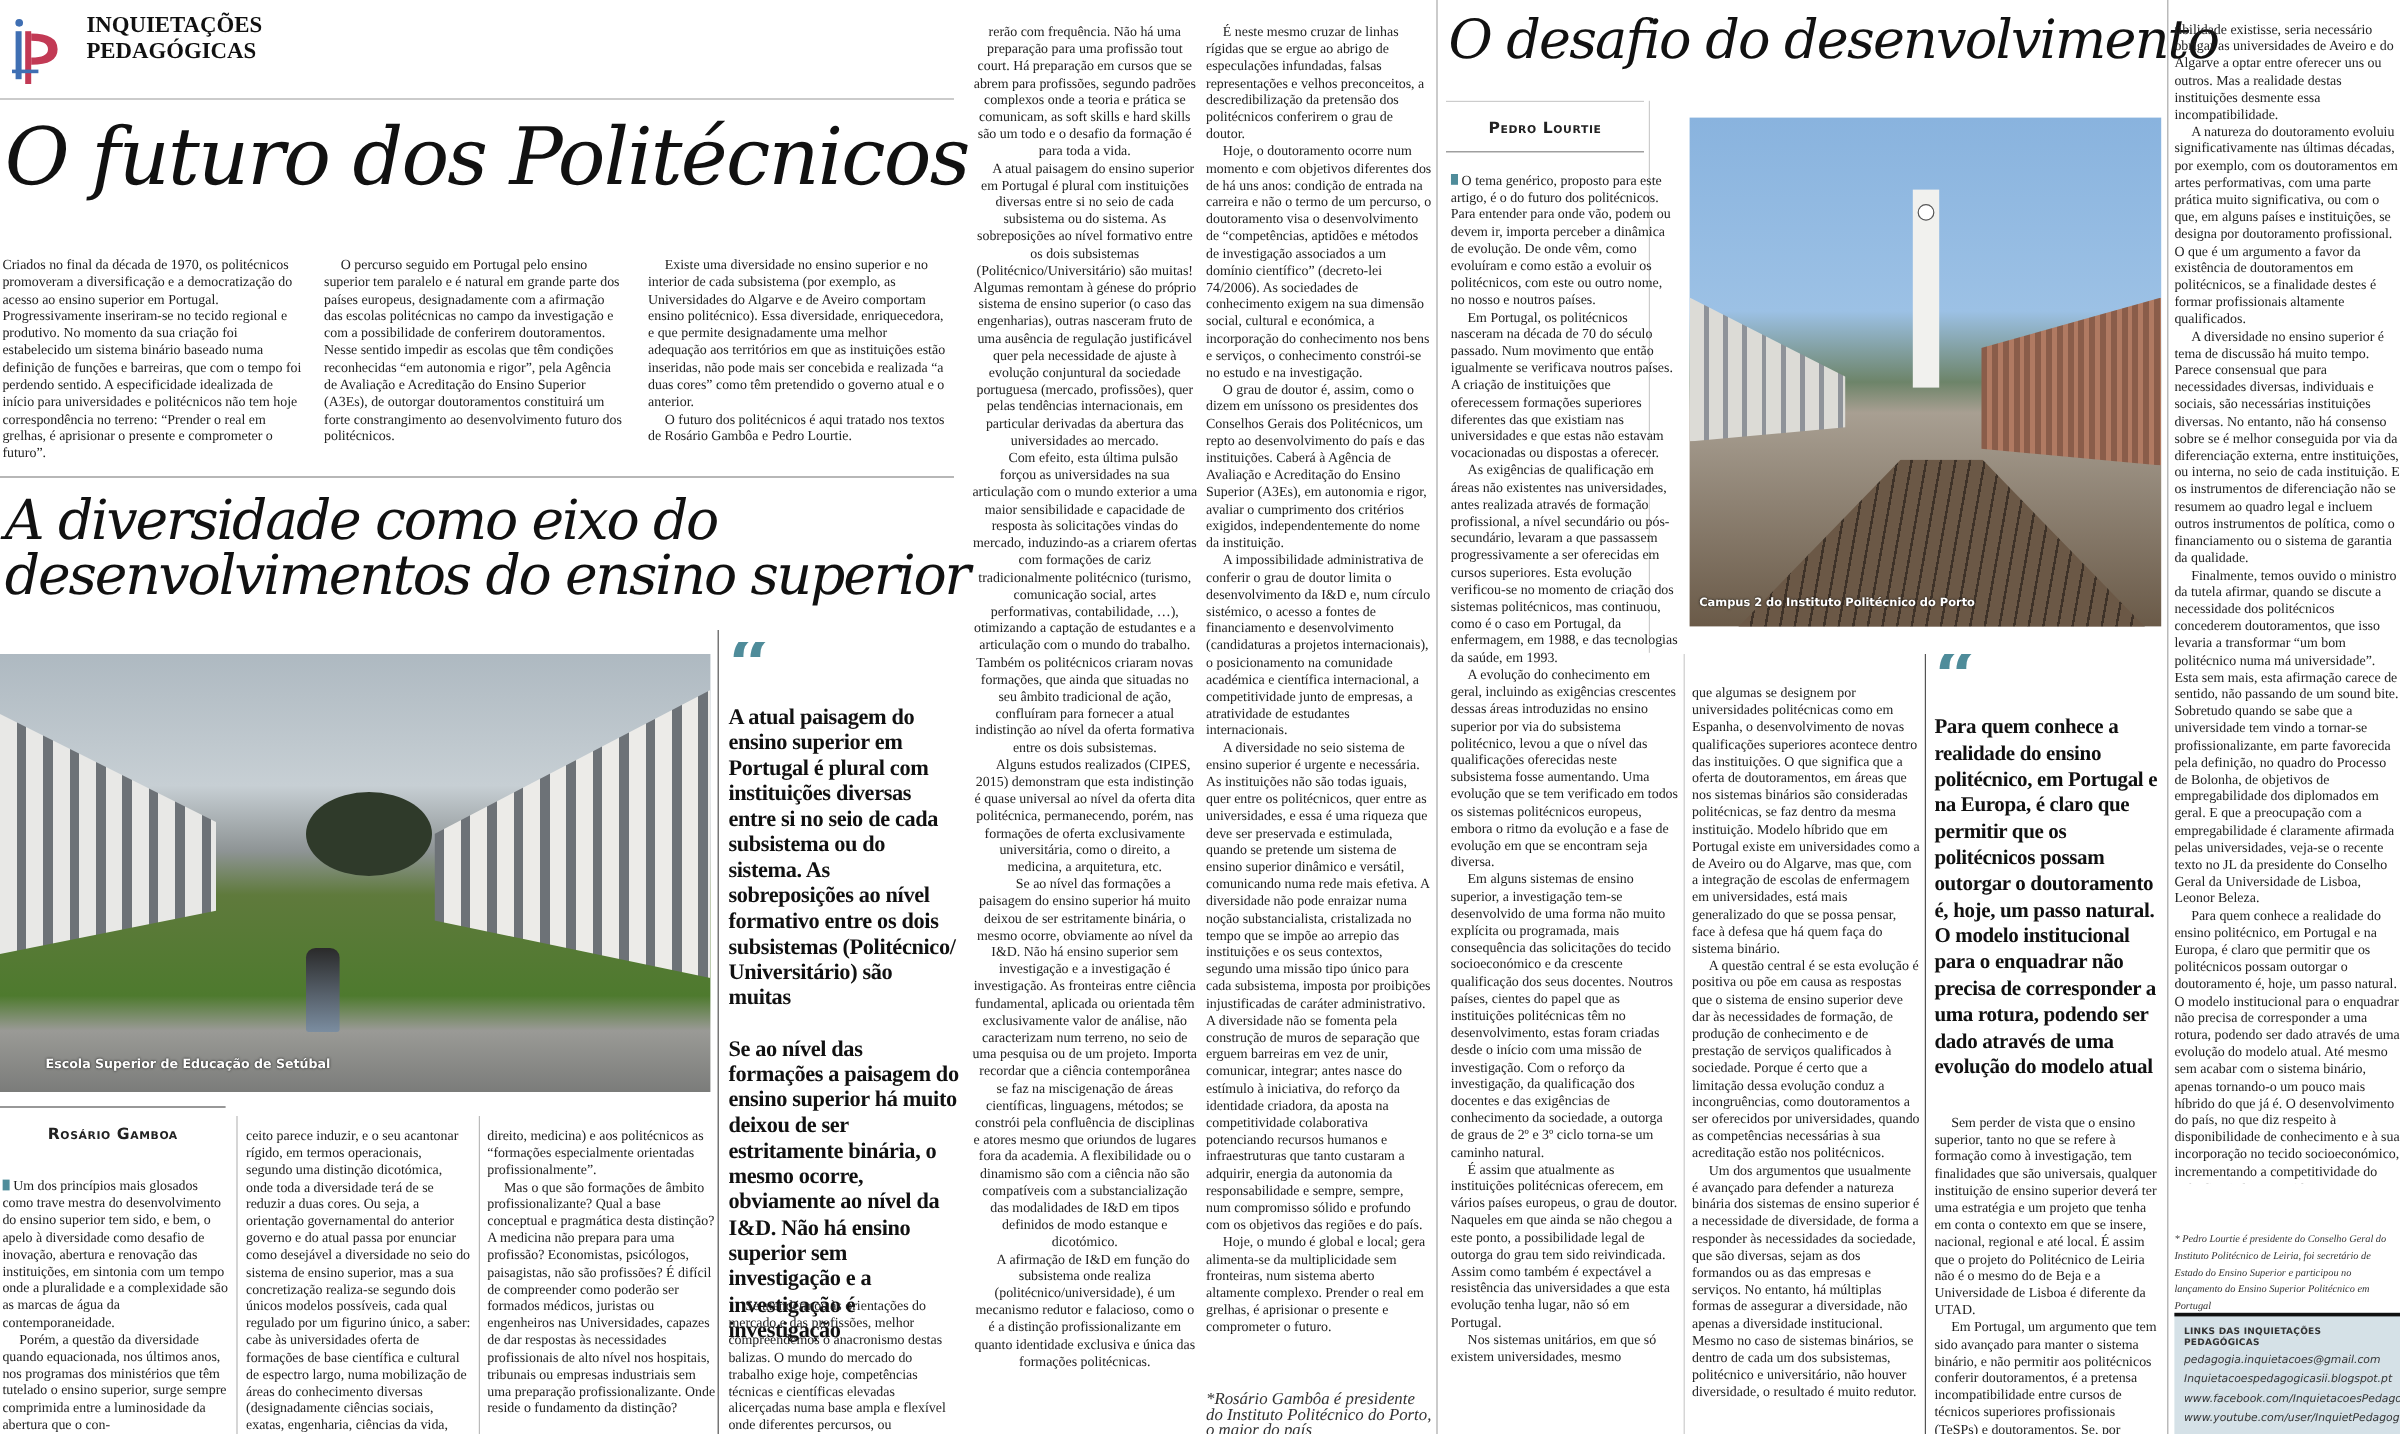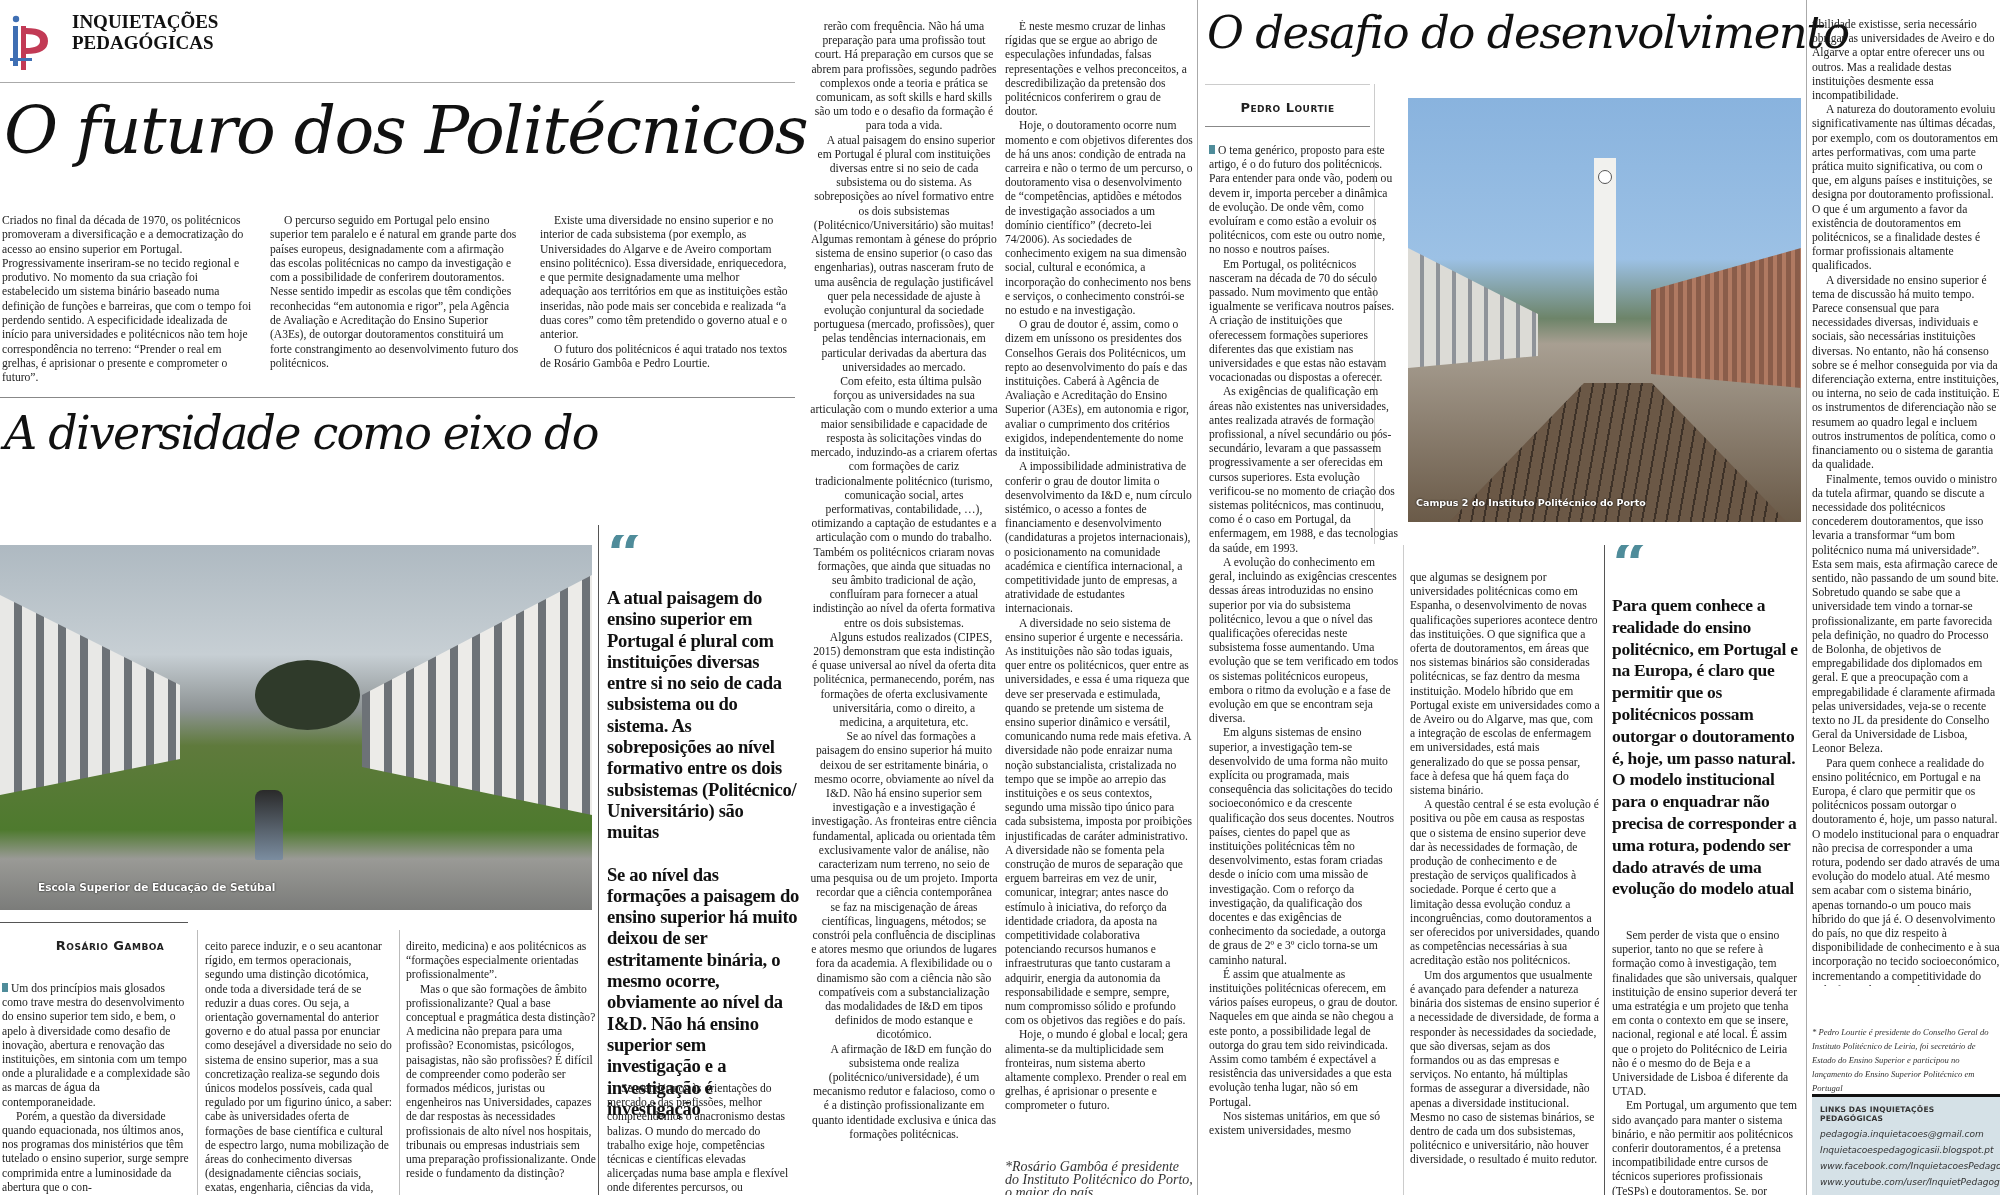--- a/index.html
+++ b/index.html
@@ -52,39 +52,40 @@
   <p>O percurso seguido em Portugal pelo ensino superior tem paralelo e é natural em grande parte dos países europeus, designadamente com a afirmação das escolas politécnicas no campo da investigação e com a possibilidade de conferirem doutoramentos. Nesse sentido impedir as escolas que têm condições reconhecidas “em autonomia e rigor”, pela Agência de Avaliação e Acreditação do Ensino Superior (A3Es), de outorgar doutoramentos constituirá um forte constrangimento ao desenvolvimento futuro dos politécnicos.</p>
 </div>
 <div class="abs lede" style="left:540px;top:214px;width:250px;height:170px;">
   <p>Existe uma diversidade no ensino superior e no interior de cada subsistema (por exemplo, as Universidades do Algarve e de Aveiro comportam ensino politécnico). Essa diversidade, enriquecedora, e que permite designadamente uma melhor adequação aos territórios em que as instituições estão inseridas, não pode mais ser concebida e realizada “a duas cores” como têm pretendido o governo atual e o anterior.</p>
   <p>O futuro dos politécnicos é aqui tratado nos textos de Rosário Gambôa e Pedro Lourtie.</p>
 </div>
 <div class="hrule" style="left:0;top:397px;width:795px;background:#888"></div>
 
 <h2 class="abs headline" style="left:4px;top:410px;font-size:46px;line-height:46px;letter-spacing:-1.8px;">
   <span style="display:block">A diversidade como eixo do</span>
+  <span style="display:block">desenvolvimentos do ensino superior</span>
 </h2>
 
 <div class="abs" style="left:0;top:545px;width:592px;height:365px;overflow:hidden;background:linear-gradient(180deg,#aeb9c1 0%,#c7cfd4 30%,#8e9495 45%,#5f7a3c 55%,#4e7a2e 78%,#9a9a96 86%,#7b7c7a 100%);">
   <div style="position:absolute;left:0;top:50px;width:180px;height:200px;background:repeating-linear-gradient(90deg,#e8e8e6 0 14px,#6d7277 14px 22px);clip-path:polygon(0 0,100% 45%,100% 82%,0 100%);"></div>
   <div style="position:absolute;right:0;top:30px;width:230px;height:240px;background:repeating-linear-gradient(90deg,#6d7277 0 8px,#ecebe8 8px 22px);clip-path:polygon(0 50%,100% 0,100% 100%,0 80%);"></div>
   <div style="position:absolute;left:255px;top:115px;width:105px;height:70px;border-radius:50%;background:#2f3a2a;"></div>
   <div style="position:absolute;left:255px;top:245px;width:28px;height:70px;background:linear-gradient(#2a2a2a,#7b8da0);border-radius:8px 8px 2px 2px;"></div>
   <div class="caption abs" style="left:16px;bottom:17px;padding-left:22px;">Escola Superior de Educação de Setúbal</div>
 </div>
 
 <div class="vrule" style="left:598px;top:525px;height:670px;background:#555"></div>
 <div class="abs" style="left:607px;top:535px;width:192px;">
   <div class="pq-mark">“</div>
   <div class="pq-text" style="margin-top:12px">A atual paisagem do ensino superior em Portugal é plural com instituições diversas entre si no seio de cada subsistema ou do sistema. As sobreposições ao nível formativo entre os dois subsistemas (Politécnico/ Universitário) são muitas</div>
   <div class="pq-text" style="margin-top:21px">Se ao nível das formações a paisagem do ensino superior há muito deixou de ser estritamente binária, o mesmo ocorre, obviamente ao nível da I&amp;D. Não há ensino superior sem investigação e a investigação é investigação</div>
 </div>
 
 <div class="hrule" style="left:0;top:922px;width:188px;background:#555"></div>
-<div class="abs byline" style="left:16px;top:938px;width:188px;text-align:center;">Rosário Gamboa</div>
+<div class="abs byline" style="left:0;top:938px;width:188px;text-align:center;">Rosário Gamboa</div>
 
 <div class="abs body-text" style="left:2px;top:982px;width:188px;height:213px;">
   <p class="first"><span class="drop"></span><span>Um dos princípios mais glosados como trave mestra do desenvolvimento do ensino superior tem sido, e bem, o apelo à diversidade como desafio de inovação, abertura e renovação das instituições, em sintonia com um tempo onde a pluralidade e a complexidade são as marcas de água da contemporaneidade.</span></p>
   <p>Porém, a questão da diversidade quando equacionada, nos últimos anos, nos programas dos ministérios que têm tutelado o ensino superior, surge sempre comprimida entre a luminosidade da abertura que o con-</p>
 </div>
 <div class="vrule" style="left:197px;top:930px;height:265px;background:#bbb"></div>
 <div class="abs body-text" style="left:205px;top:940px;width:188px;height:255px;">
   <p class="first">ceito parece induzir, e o seu acantonar rígido, em termos operacionais, segundo uma distinção dicotómica, onde toda a diversidade terá de se reduzir a duas cores. Ou seja, a orientação governamental do anterior governo e do atual passa por enunciar como desejável a diversidade no seio do sistema de ensino superior, mas a sua concretização realiza-se segundo dois únicos modelos possíveis, cada qual regulado por um figurino único, a saber: cabe às universidades oferta de formações de base científica e cultural de espectro largo, numa mobilização de áreas do conhecimento diversas (designadamente ciências sociais, exatas, engenharia, ciências da vida,</p>
 </div>
 <div class="vrule" style="left:399px;top:930px;height:265px;background:#bbb"></div>

